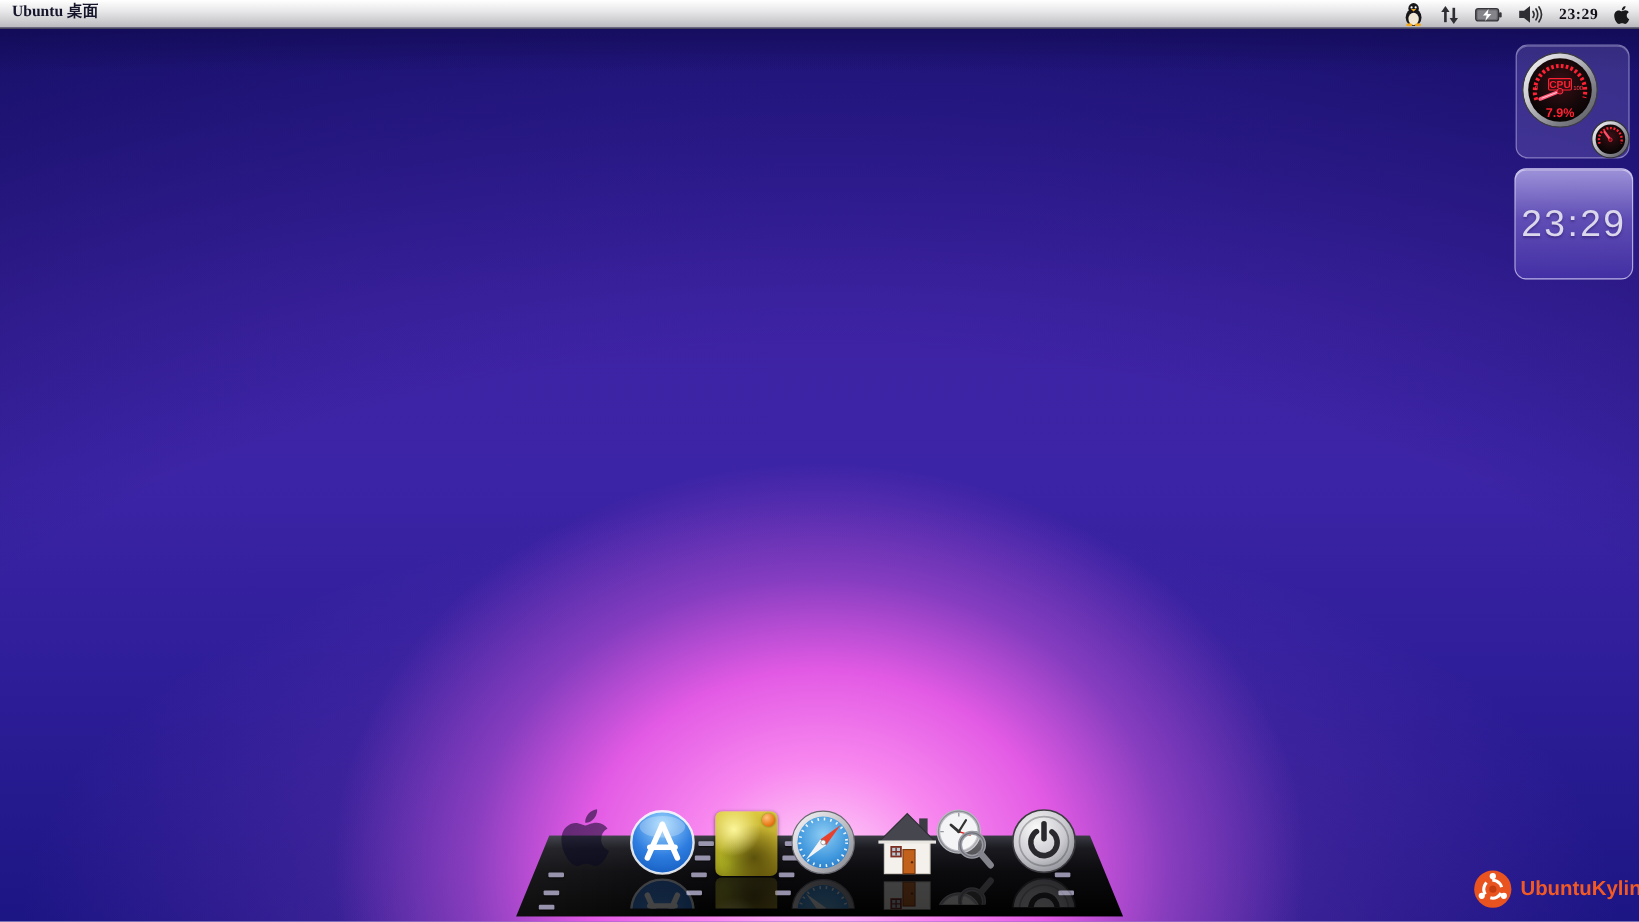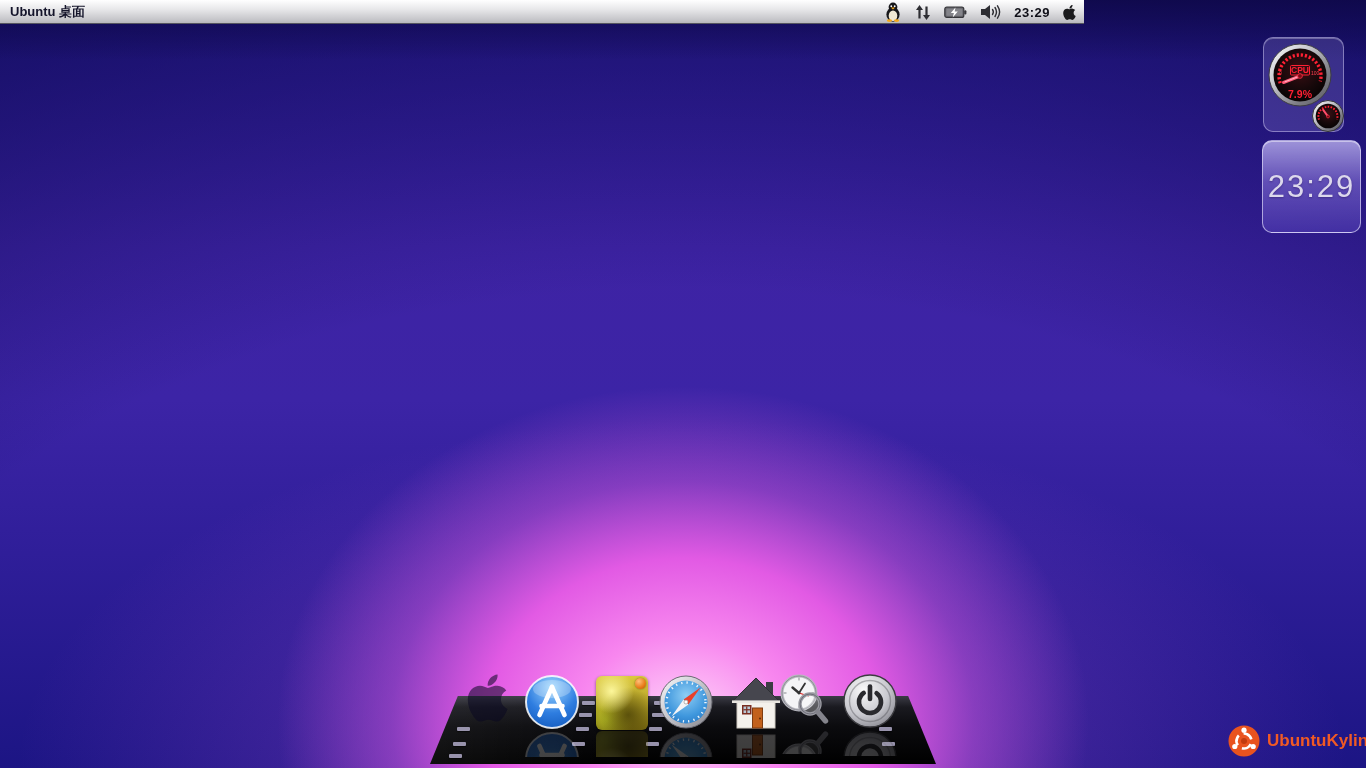--- a/index.html
+++ b/index.html
@@ -14,33 +14,33 @@
       radial-gradient(ellipse 125% 135% at 50% 108%, rgba(40,25,130,0) 52%, rgba(12,9,82,.92) 100%),
       linear-gradient(180deg, #2e1d98 0%, #3e23a4 32%, #3c24a6 52%, #2f1e99 72%, #1c1584 100%);
   }
   #desktop::before { 
     content:""; position:absolute; left:0; right:0; top:0; height:60px;
     background:linear-gradient(180deg, rgba(14,8,72,.85), rgba(14,8,72,0));
   }
 
   
   #panel {
-    position:absolute; left:0; top:0; width:1084px; height:24px;
+    position:absolute; left:0; top:0; width:1366px; height:24px;
     background:linear-gradient(180deg, #ffffff 0%, #e8e8ea 40%, #c6c6ca 85%, #b8b8bd 100%);
     border-bottom:1px solid #55555f;
-    display:flex; align-items:center; z-index:30;
+    display:flex; z-index:30;font-family:Liberation Serif, serif;
   }
   .panel-title { margin-left:10px; font-size:13px; font-weight:bold; color:#14142a; }
   #tray { position:absolute; right:6px; top:0; height:24px; display:flex; align-items:center; gap:13px; }
   .tray-item { display:flex; align-items:center; height:24px; }
   .tray-time { font-size:13px; font-weight:600; color:#101018; letter-spacing:.5px; }
 
   
   #cpu-widget {
-    position:absolute; left:1263px; top:37px; width:81px; height:95px;
+    position:absolute; left:1263px; top:37px; width:95px; height:95px;
     border-radius:10px; background:rgba(170,155,235,.22);
     border:1px solid rgba(225,220,252,.45);
     box-shadow:inset 0 1px 0 rgba(255,255,255,.28); z-index:20;
   }
   #cpu-widget .big-gauge { position:absolute; left:3px; top:4px; }
   #cpu-widget .small-gauge { position:absolute; right:-2px; bottom:-2px; }
 
   #clock-widget {
     position:absolute; left:1262px; top:140px; width:99px; height:93px;
     border-radius:10px;

